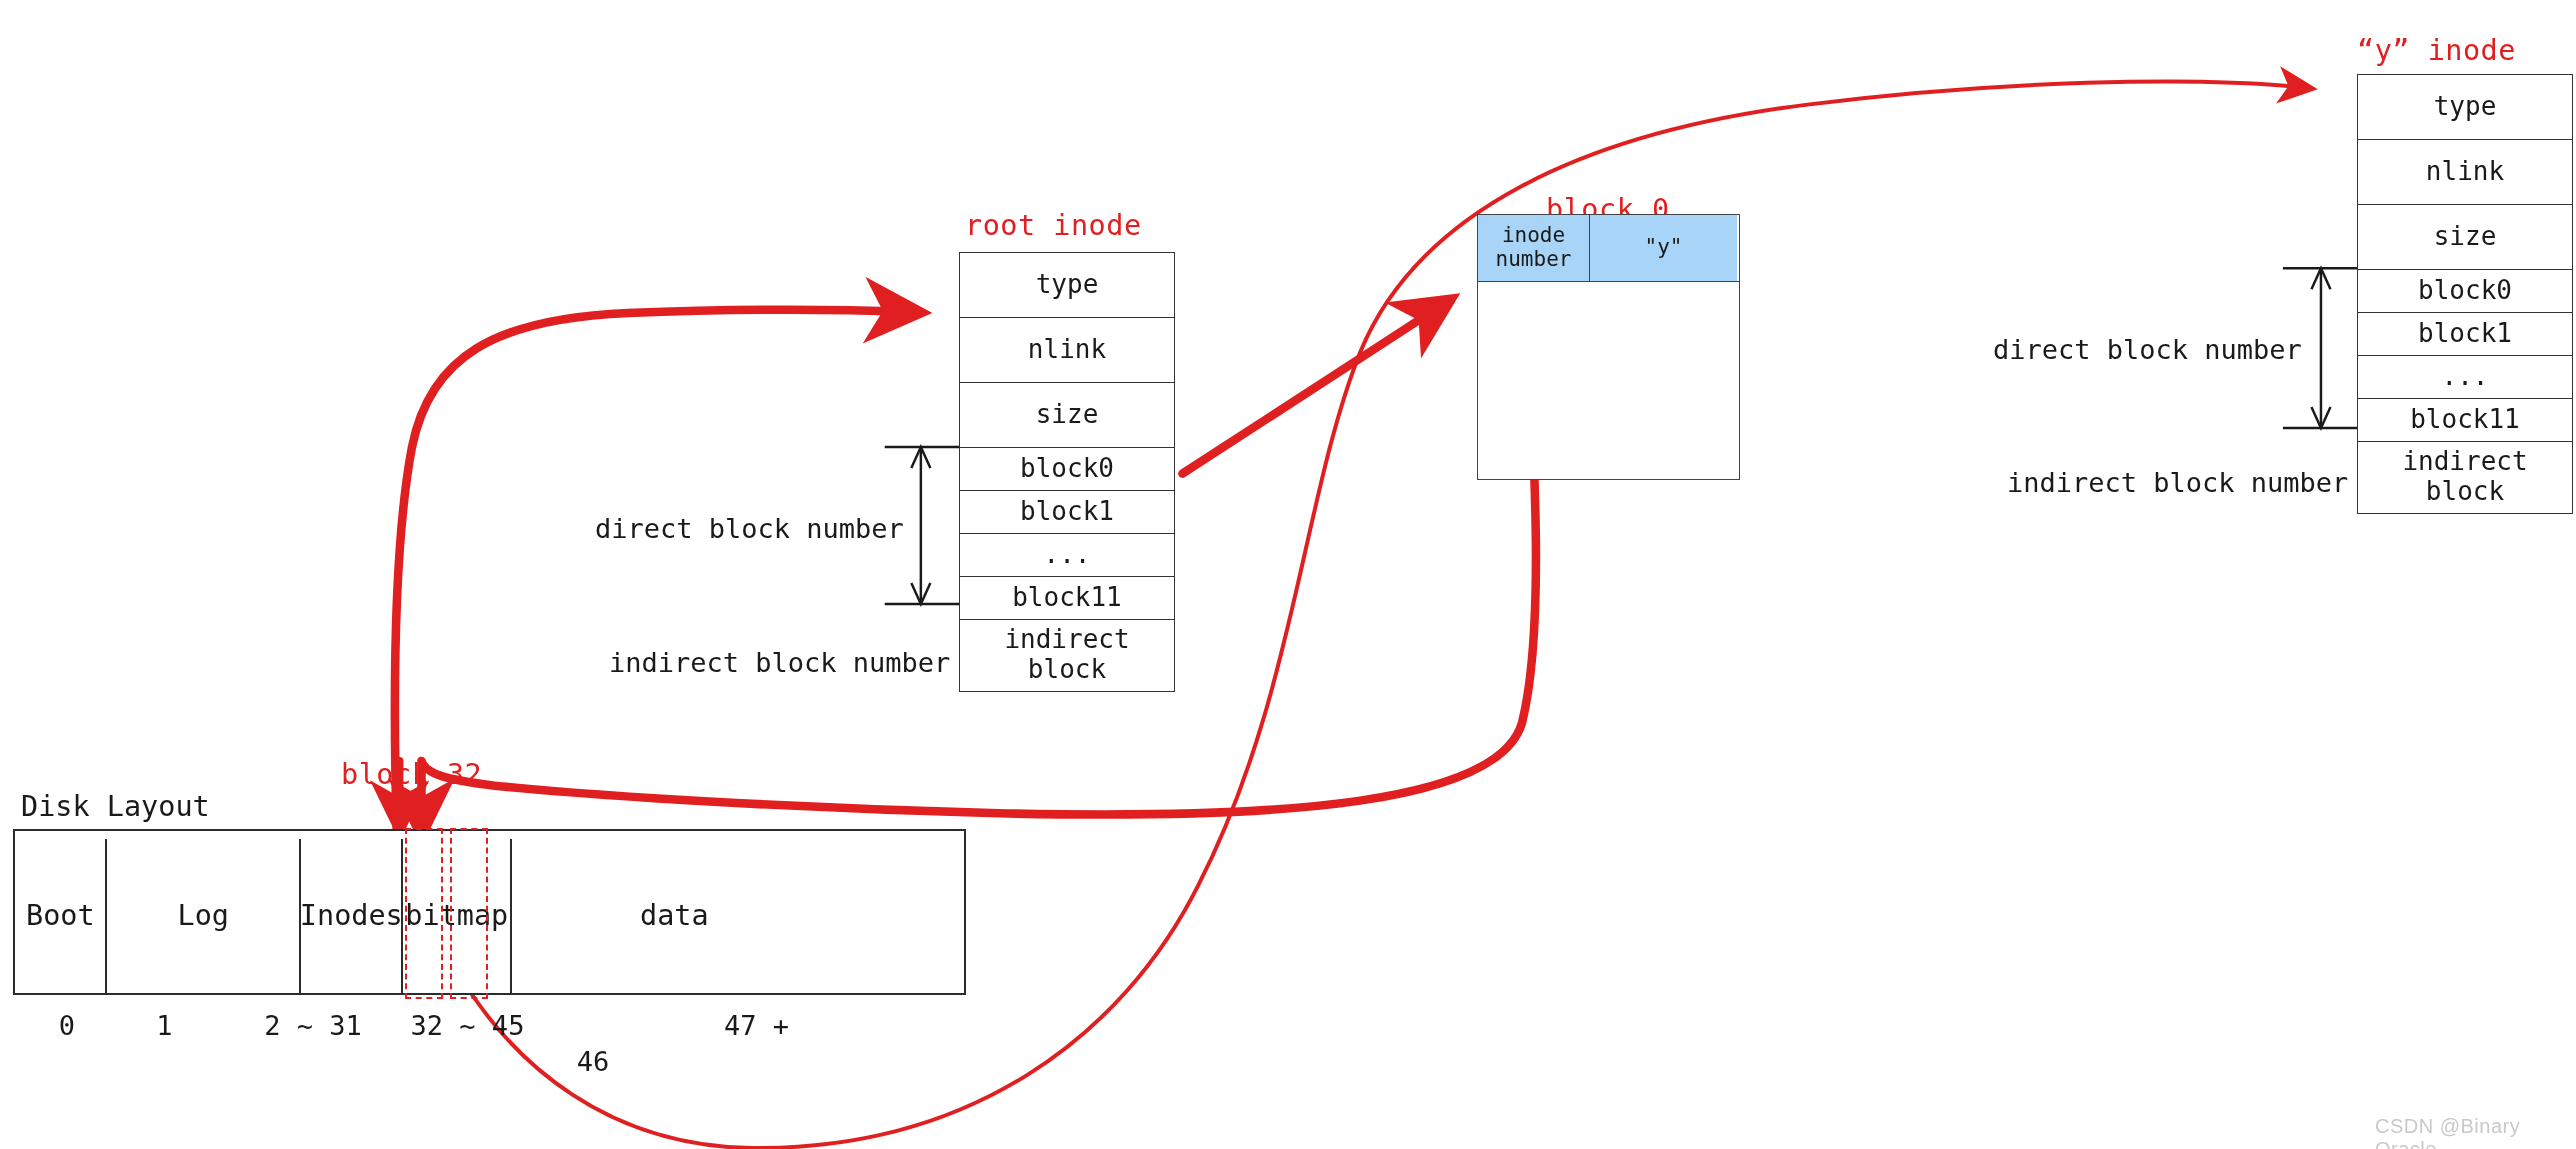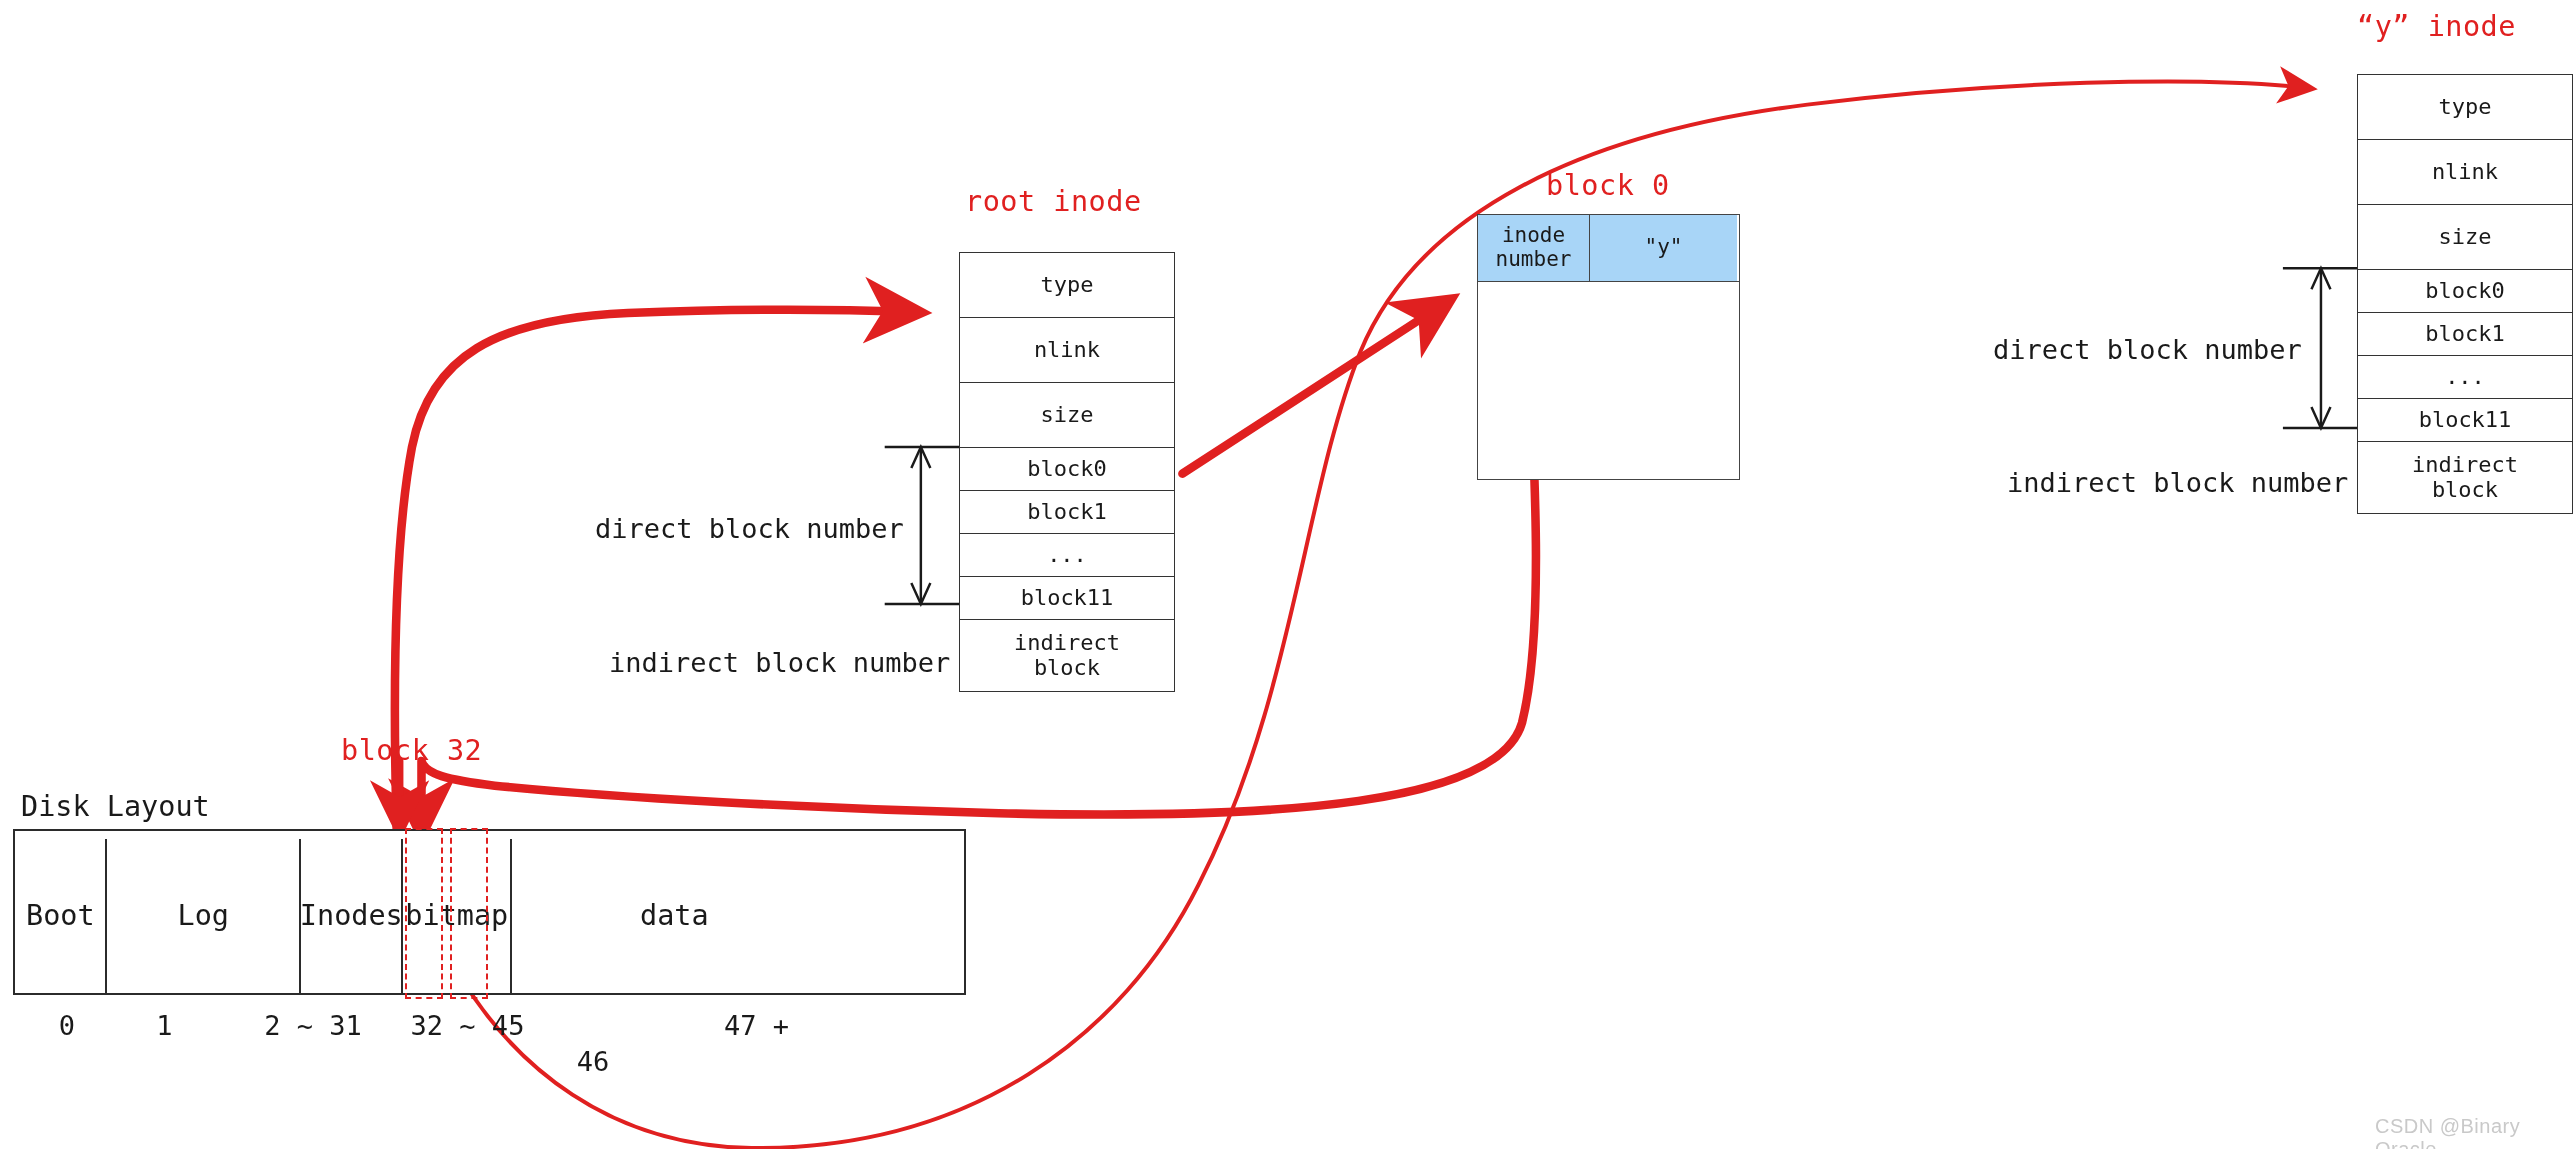--- a/index.html
+++ b/index.html
@@ -6,29 +6,29 @@
   body{
     width:2576px;height:1149px;position:relative;overflow:hidden;
     font-family:"DejaVu Sans Mono","Liberation Mono",monospace;
     color:#1a1a1a;
   }
   .stage{position:absolute;left:0;top:0;width:2576px;height:1149px;}
   svg.overlay{position:absolute;left:0;top:0;width:2576px;height:1149px;pointer-events:none;}
 
   
   .txt{position:absolute;white-space:pre;line-height:1.18;}
-  .title-red{font-size:28.5px;color:#e02020;letter-spacing:0.5px;}
+  .title-red{font-size:28.5px;color:#e02020;letter-spacing:0.5px;margin-top:24px;}
   .lbl{font-size:27px;color:#1a1a1a;}
 
   
   .inode{position:absolute;border:1.9px solid #333;background:#fff;box-sizing:border-box;}
   .inode .row{
     box-sizing:border-box;border-bottom:1.9px solid #333;
     display:flex;align-items:center;justify-content:center;
-    font-size:22px;text-align:center;line-height:1.15;
+    font-size:26px;text-align:center;line-height:1.15;
   }
   .inode .row:last-child{border-bottom:none;}
   .inode .row.tall{height:65px;}
   .inode .row.short{height:43px;}
   .inode .row.two{height:70px;white-space:pre-line;}
 
   
   .blk0{position:absolute;border:1.9px solid #444;background:#fff;box-sizing:border-box;}
   .blk0 .dirline{display:flex;height:67px;box-sizing:border-box;border-bottom:1.9px solid #444;}
   .blk0 .cell{

